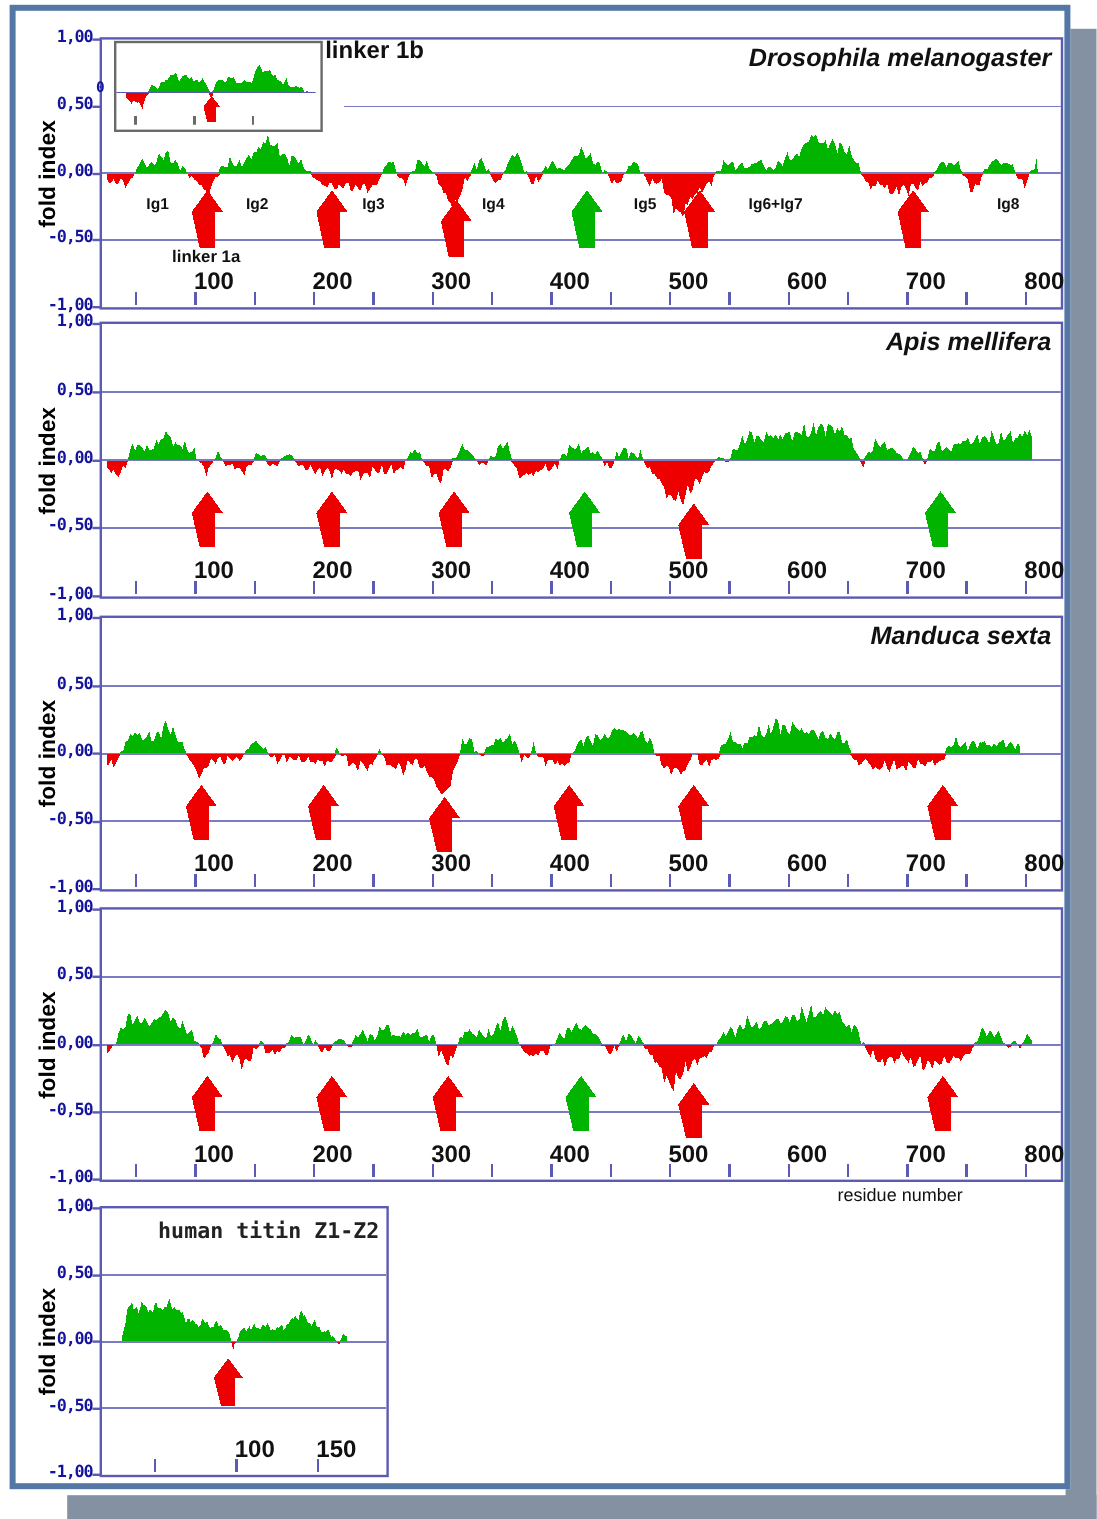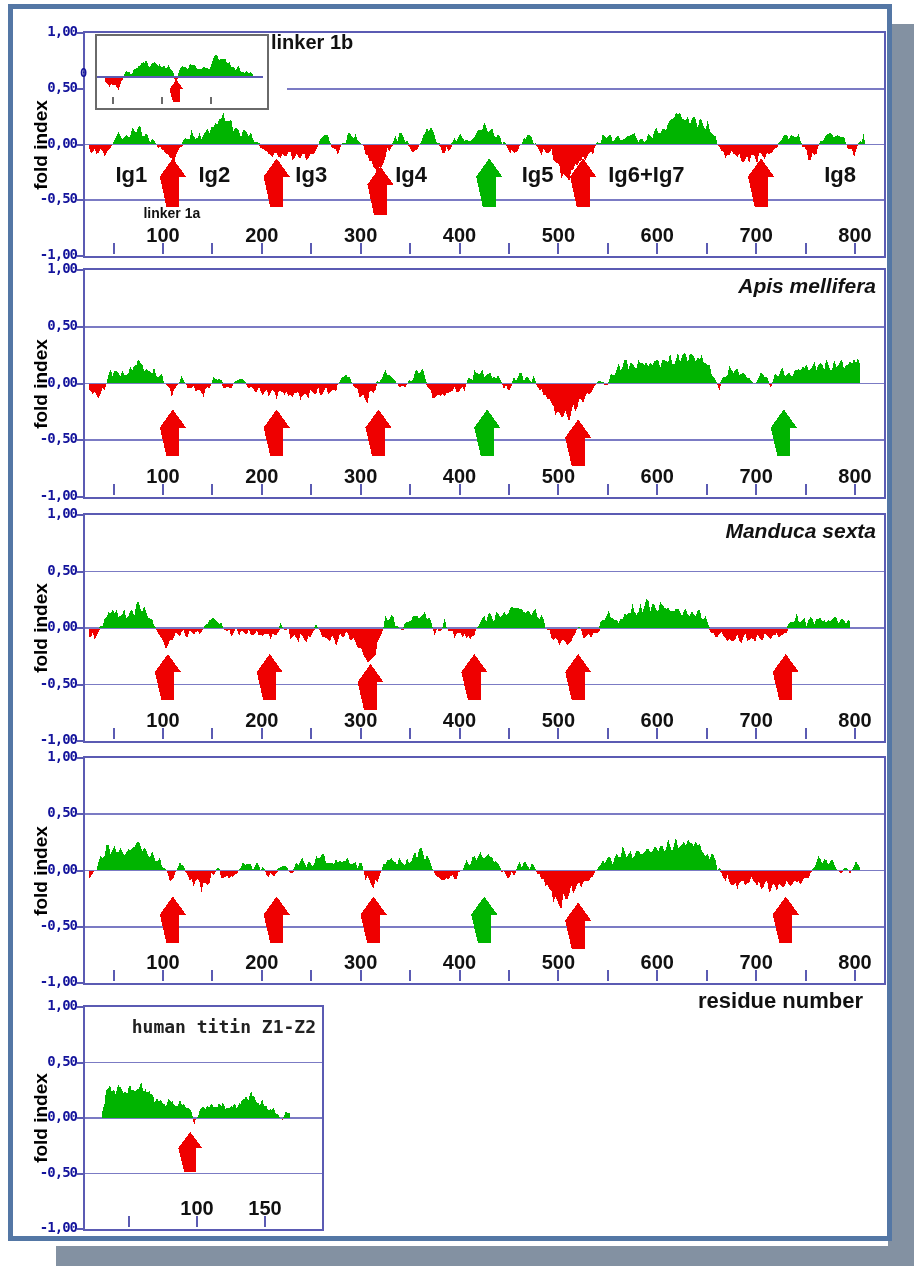--- a/index.html
+++ b/index.html
@@ -15,50 +15,51 @@
   .ylabel{position:absolute;left:-44px;top:50%;transform:translate(-50%,-50%) rotate(-90deg);
           font-weight:bold;font-size:19px;color:#000;white-space:nowrap;}
   .panel-title{position:absolute;right:8px;top:4px;font-weight:bold;font-style:italic;
                font-size:21px;color:#111;white-space:nowrap;z-index:6;}
   .panel-title-mono{position:absolute;right:6px;top:9px;font-family:"DejaVu Sans Mono",monospace;
                font-weight:bold;font-size:18px;color:#222;white-space:nowrap;z-index:6;}
   .ticklabel-y{position:absolute;left:-64px;width:56px;text-align:right;
                font-family:"DejaVu Sans Mono",monospace;font-weight:bold;font-size:14px;
                letter-spacing:-1px;color:#14149c;z-index:4;}
   .ytick{position:absolute;left:-8px;width:8px;height:2px;background:#5b5bb3;}
-  .ticklabel-x{position:absolute;width:64px;text-align:center;font-weight:bold;font-size:20px;
+  .ticklabel-x{position:absolute;width:64px;text-align:right;font-weight:bold;font-size:20px;
                color:#111;z-index:4;}
-  .domain-label{position:absolute;transform:translateX(-50%);font-weight:bold;font-size:22px;
+  .domain-label{position:absolute;transform:translateX(-50%);font-weight:bold;font-size:13px;
                 color:#111;white-space:nowrap;z-index:5;}
   .annot{position:absolute;font-weight:bold;color:#111;white-space:nowrap;z-index:6;}
   #linker1a{transform:translateX(-50%);font-size:14px;}
   #linker1b{font-size:20px;}
   #inset{position:absolute;left:10px;top:1px;width:170px;height:72px;background:#ffffff;
          border:2px solid #6a6a6a;z-index:5;}
   #inset-zero{position:absolute;left:-17px;top:30px;font-family:"DejaVu Sans Mono",monospace;
               font-weight:bold;font-size:12px;color:#14149c;}
   #legend{position:absolute;left:438px;top:1096px;width:300px;height:30px;z-index:3;}
   .swatch{position:absolute;top:0;width:28px;height:28px;}
   .legend-label{position:absolute;top:6px;font-family:"DejaVu Sans Mono",monospace;
                 font-weight:bold;font-size:15px;color:#14149c;white-space:nowrap;}
   #stray-mark{position:absolute;left:100px;top:8px;width:3px;height:8px;background:#ef0000;
               transform:rotate(12deg);}
-  #residue-label{position:absolute;left:698px;top:988px;font-weight:bold;font-size:22px;
+  #residue-label{position:absolute;left:698px;top:988px;font-weight:normal;font-size:15px;
                  color:#111;z-index:3;white-space:nowrap;}
 </style>
 </head>
 <body>
 
 <div id="fig">
   <div id="shadow-right" class="shadow"></div>
   <div id="shadow-bottom" class="shadow"></div>
   <div id="slide"></div>
 
   <div class="panel" id="panel0" style="left: 83px; top: 31px; width: 799px; height: 223px;">
     <div class="ylabel">fold index</div>
+    <div class="panel-title">Drosophila melanogaster</div>
     <svg class="plot" width="799" height="223" shape-rendering="crispEdges">
         <line x1="202" y1="55.75" x2="799" y2="55.75" stroke="#7b7bc4" stroke-width="1.6"></line>
         <line x1="0" y1="111.5" x2="799" y2="111.5" stroke="#7b7bc4" stroke-width="1.6"></line>
         <line x1="0" y1="167.25" x2="799" y2="167.25" stroke="#7b7bc4" stroke-width="1.6"></line>
         <line x1="28.53" y1="210" x2="28.53" y2="221" stroke="#5b5bb3" stroke-width="2"></line>
         <line x1="77.95999999999998" y1="210" x2="77.95999999999998" y2="221" stroke="#5b5bb3" stroke-width="2"></line>
         <line x1="127.38999999999999" y1="210" x2="127.38999999999999" y2="221" stroke="#5b5bb3" stroke-width="2"></line>
         <line x1="176.82" y1="210" x2="176.82" y2="221" stroke="#5b5bb3" stroke-width="2"></line>
         <line x1="226.25" y1="210" x2="226.25" y2="221" stroke="#5b5bb3" stroke-width="2"></line>
         <line x1="275.67999999999995" y1="210" x2="275.67999999999995" y2="221" stroke="#5b5bb3" stroke-width="2"></line>

